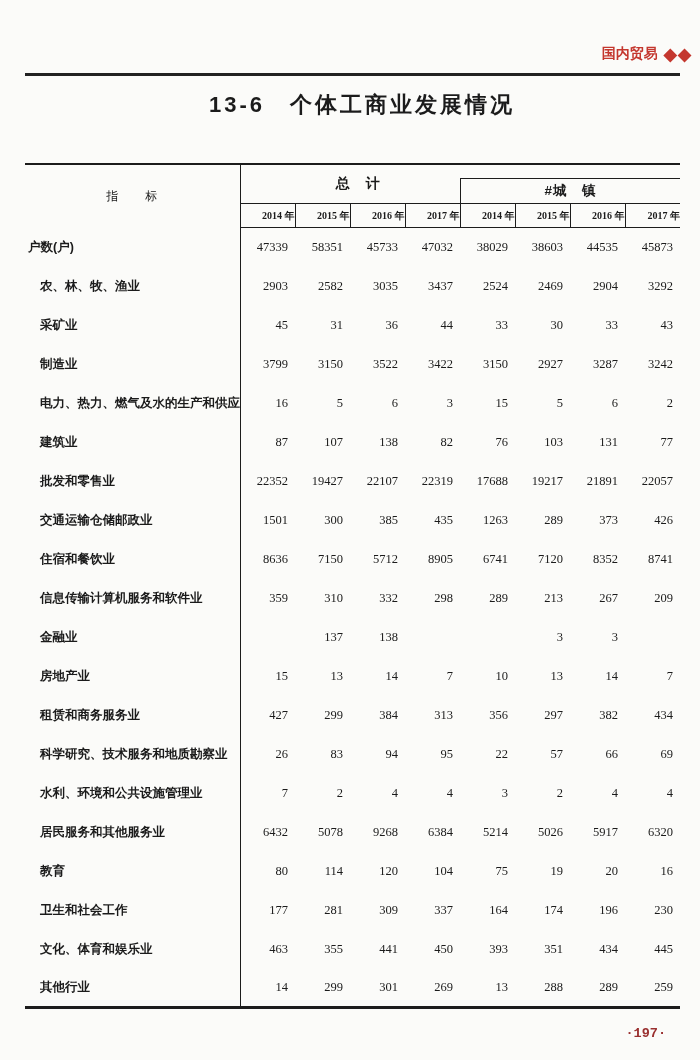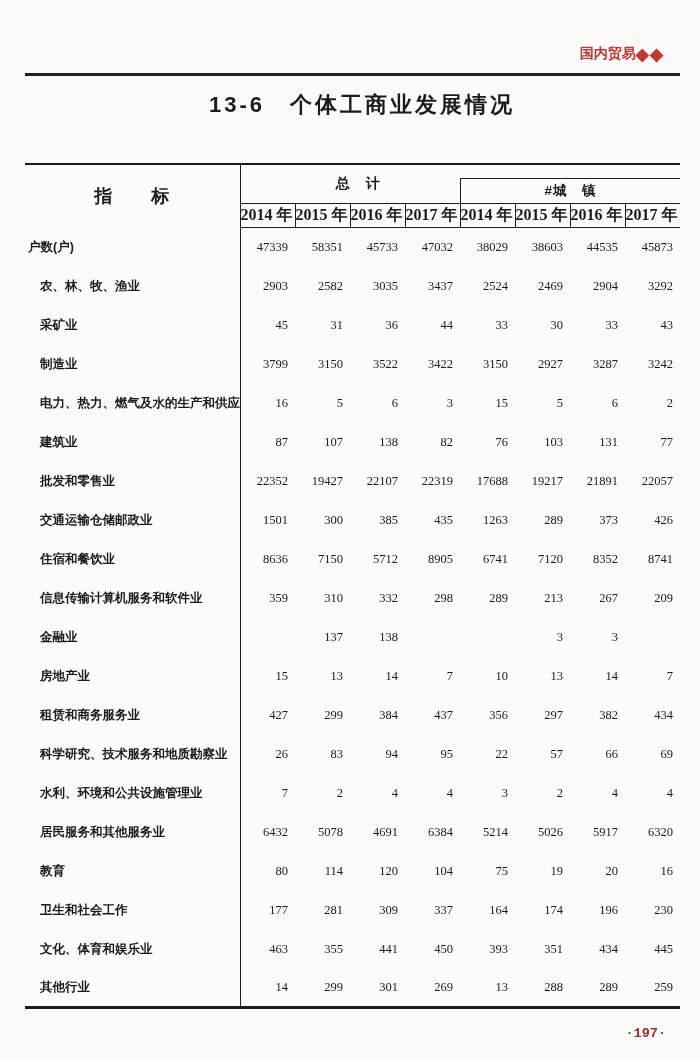--- a/index.html
+++ b/index.html
@@ -5,24 +5,24 @@
   * { margin:0; padding:0; box-sizing:border-box; }
   html,body { width:700px; height:1060px; }
   body {
     position:relative;
     background:#fbfbf9;
     color:#1b1b1b;
     font-family:"Liberation Sans", sans-serif;
     overflow:hidden;
   }
   .corner-tag {
-    position:absolute; top:45px; right:36px;
+    position:absolute; top:45px; right:8px;
     font-size:14px; font-weight:700;
     color:#c4372e;
-    display:flex; align-items:center; 
+    display:flex; align-items:center; gap:6px;
     white-space:pre;
   }
   .corner-tag .diamonds { font-size:17px; letter-spacing:1px; line-height:1; }
   .head-rule {
     position:absolute; top:73px; left:25px;
     width:655px; height:3px; background:#222;
   }
   .page-title {
     position:absolute; top:90px; left:0; width:700px;
     text-align:center; font-size:22px; font-weight:700;
@@ -30,44 +30,44 @@
   }
   .table-wrap { position:absolute; top:163px; left:25px; width:655px; }
   table {
     width:655px; border-collapse:collapse; table-layout:fixed;
     border-top:2.5px solid #1c1c1c;
     border-bottom:3px solid #1c1c1c;
   }
   th, td { font-weight:normal; vertical-align:middle; }
   .th-ind {
     border-right:1.5px solid #1c1c1c;
-    font-weight:700; font-size:18px; text-align:center;
+    font-weight:400; font-size:12px; text-align:center;
     white-space:pre; letter-spacing:1px;
   }
   .th-total {
     height:38px; text-align:center; font-weight:700; font-size:14px;
     white-space:pre; letter-spacing:1px;
     font-family:"Liberation Serif", serif;
     padding-left:16px;
   }
   .th-urban { height:38px; padding:0; vertical-align:bottom;margin-top:18px; }
   .urban-box {
     margin-top:13px; height:25px;
     border-top:1.5px solid #1c1c1c;
     border-left:1.5px solid #1c1c1c;
     display:flex; align-items:center; justify-content:center;
     font-weight:700; font-size:13.5px; white-space:pre; letter-spacing:1px;
   }
   .yr-row th {
     height:24px;
     border-top:1.5px solid #1c1c1c;
     border-bottom:1.5px solid #1c1c1c;
-    font-weight:700; font-size:16px;
+    font-weight:700; font-size:10px;
     font-family:"Liberation Serif", serif;
-    text-align:left; white-space:nowrap;
+    text-align:right; white-space:nowrap;
   }
   .yr-row th.sep { border-left:1.5px solid #1c1c1c; }
   tbody td { height:39px; font-size:12.5px; }
   td.ind {
     font-weight:700; padding-left:3px;
     border-right:1.5px solid #1c1c1c;
     white-space:nowrap; overflow:hidden;
   }
   td.ind.indent { padding-left:15px; }
   td.num {
@@ -256,21 +256,21 @@
           <td class="num">10</td>
           <td class="num">13</td>
           <td class="num">14</td>
           <td class="num">7</td>
         </tr>
         <tr>
           <td class="ind indent">租赁和商务服务业</td>
           <td class="num">427</td>
           <td class="num">299</td>
           <td class="num">384</td>
-          <td class="num">437</td>
+          <td class="num">313</td>
           <td class="num">356</td>
           <td class="num">297</td>
           <td class="num">382</td>
           <td class="num">434</td>
         </tr>
         <tr>
           <td class="ind indent">科学研究、技术服务和地质勘察业</td>
           <td class="num">26</td>
           <td class="num">83</td>
           <td class="num">94</td>
@@ -288,21 +288,21 @@
           <td class="num">4</td>
           <td class="num">3</td>
           <td class="num">2</td>
           <td class="num">4</td>
           <td class="num">4</td>
         </tr>
         <tr>
           <td class="ind indent">居民服务和其他服务业</td>
           <td class="num">6432</td>
           <td class="num">5078</td>
-          <td class="num">4691</td>
+          <td class="num">9268</td>
           <td class="num">6384</td>
           <td class="num">5214</td>
           <td class="num">5026</td>
           <td class="num">5917</td>
           <td class="num">6320</td>
         </tr>
         <tr>
           <td class="ind indent">教育</td>
           <td class="num">80</td>
           <td class="num">114</td>

